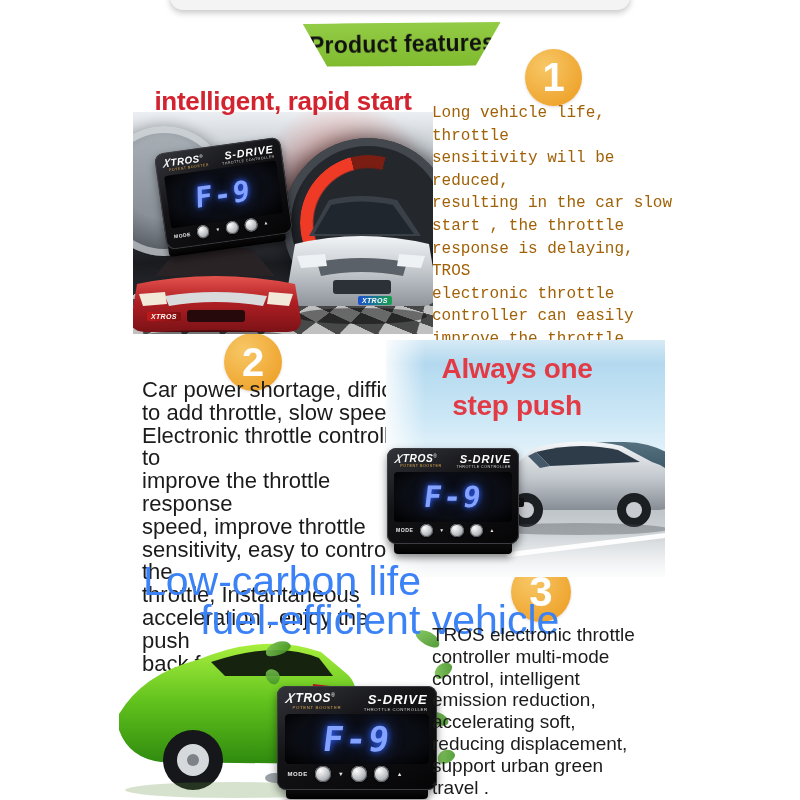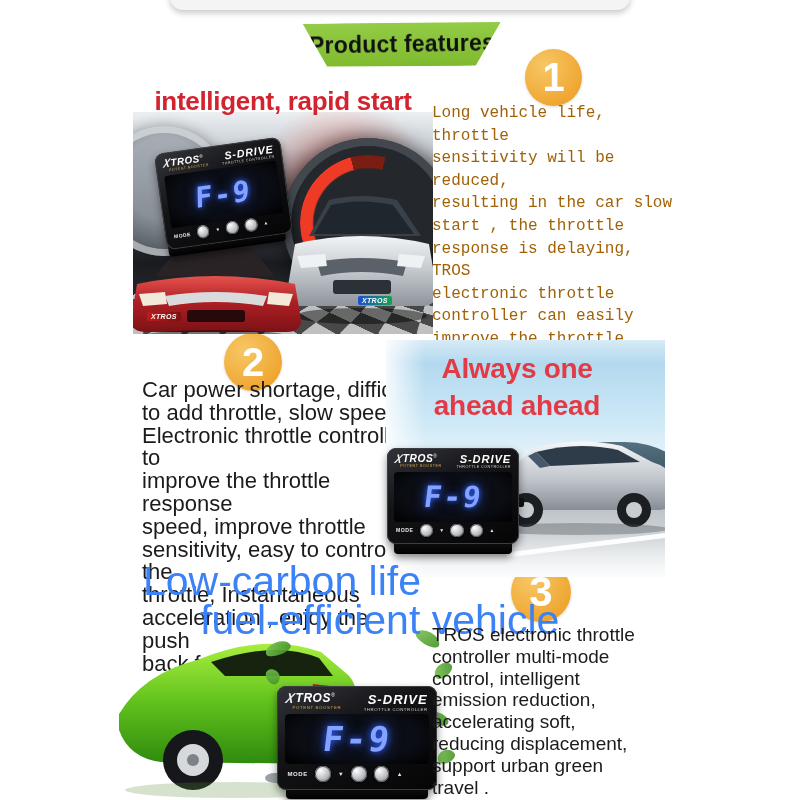--- a/index.html
+++ b/index.html
@@ -229,21 +229,21 @@
       <polygon points="8,58 26,56 28,64 10,66" fill="#eef3f6"></polygon>
       <rect x="10" y="68" width="26" height="8" rx="2" fill="#14171a"></rect>
       <ellipse cx="100" cy="101" rx="90" ry="6" fill="rgba(70,75,80,.35)"></ellipse>
     </svg>
     <span class="carbadge" style="left:104px;top:158px;background:#111;color:#e8c35a;">XTROS</span>
     <div class="fade2"></div>
   </div>
 
   <div class="abs title-red t2">
     <div>Always one</div>
-    <div>ahead ahead</div>
+    <div>step push</div>
   </div>
 
   <div class="abs title-green tg1">Low-carbon life</div>
   <div class="abs title-green tg2">fuel-efficient vehicle</div>
 
   <div class="abs body-sans bs3">TROS electronic throttle
 controller multi-mode
 control, intelligent
 emission reduction,
 accelerating soft,

